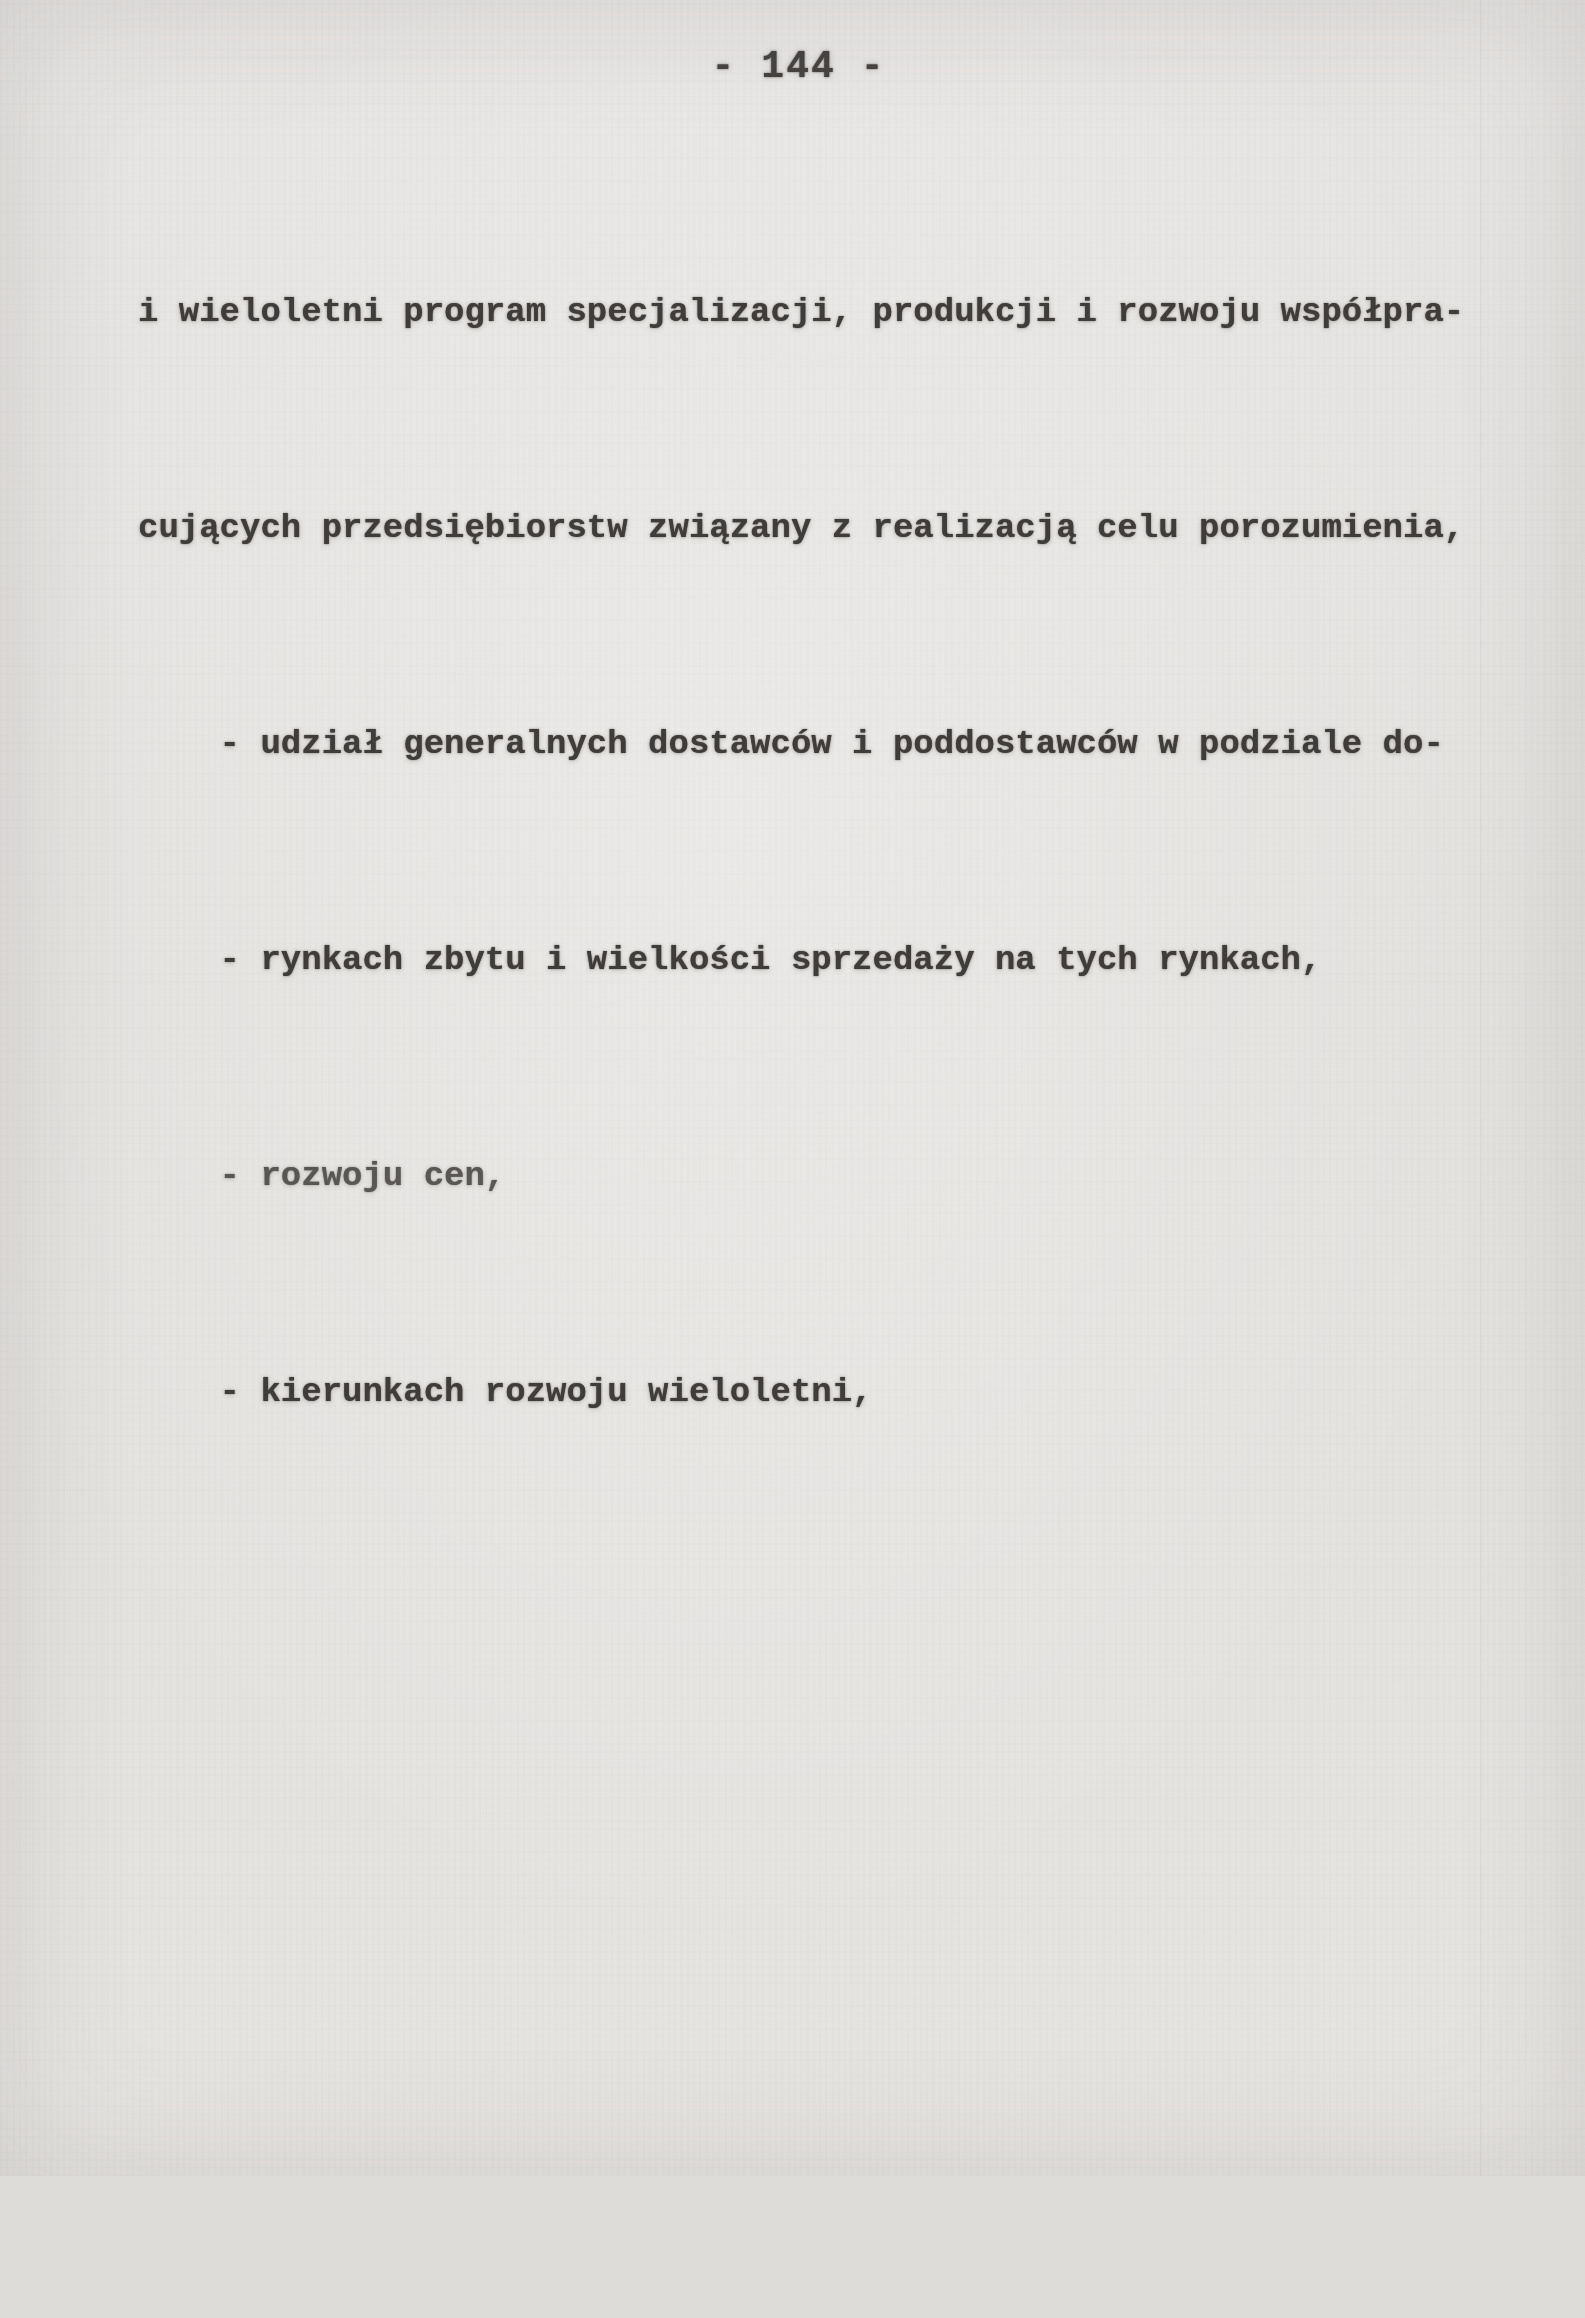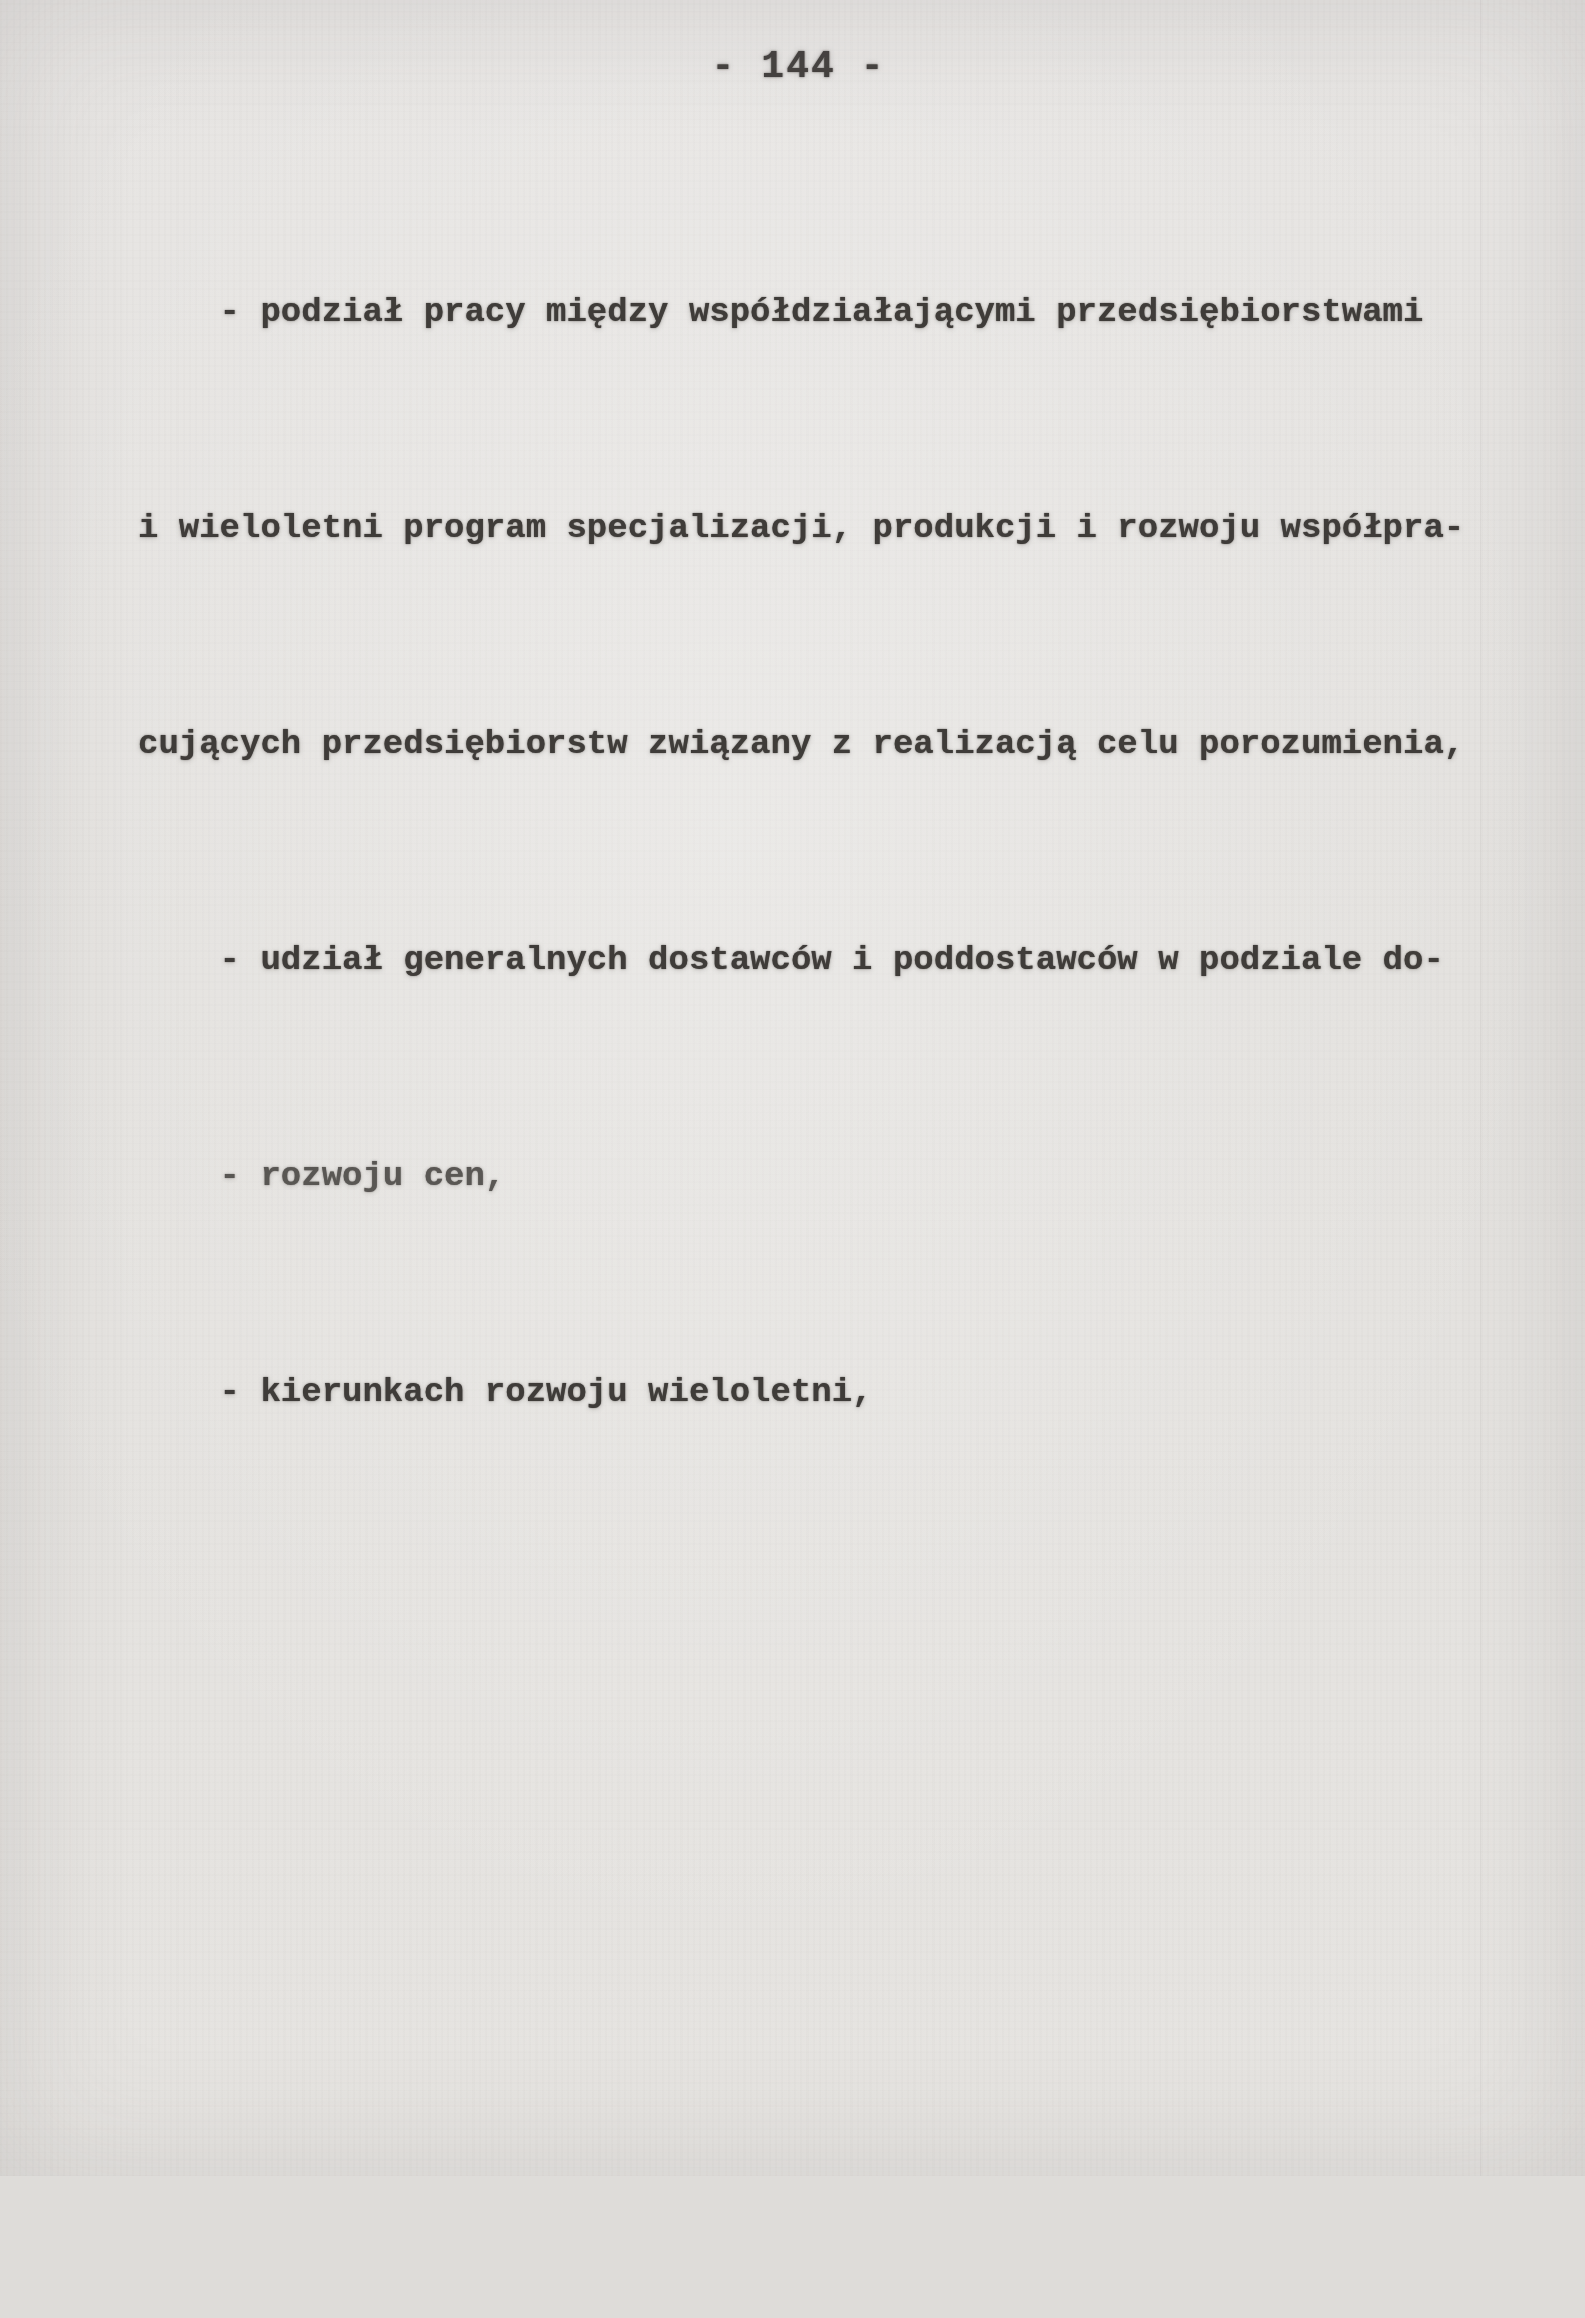--- a/index.html
+++ b/index.html
@@ -76,24 +76,24 @@
   .line:nth-child(11),
   .line:nth-child(19) { opacity: 0.92; }
 </style>
 </head>
 <body>
 
 <div class="paper">
   <div class="pageno">- 144 -</div>
 
   <div class="textblock">
-    <div class="line">    - podział pracy między współdziałającymi przedsiębiorstwami</div>
     <div class="line">i wieloletni program specjalizacji, produkcji i rozwoju współpra-</div>
     <div class="line">cujących przedsiębiorstw związany z realizacją celu porozumienia,</div>
     <div class="line">    - udział generalnych dostawców i poddostawców w podziale do-</div>
+    <div class="line">    - rynkach zbytu i wielkości sprzedaży na tych rynkach,</div>
     <div class="line">    - rozwoju cen,</div>
     <div class="line">    - kierunkach rozwoju wieloletni,</div>
     
     
     
     
     
     
     
     

